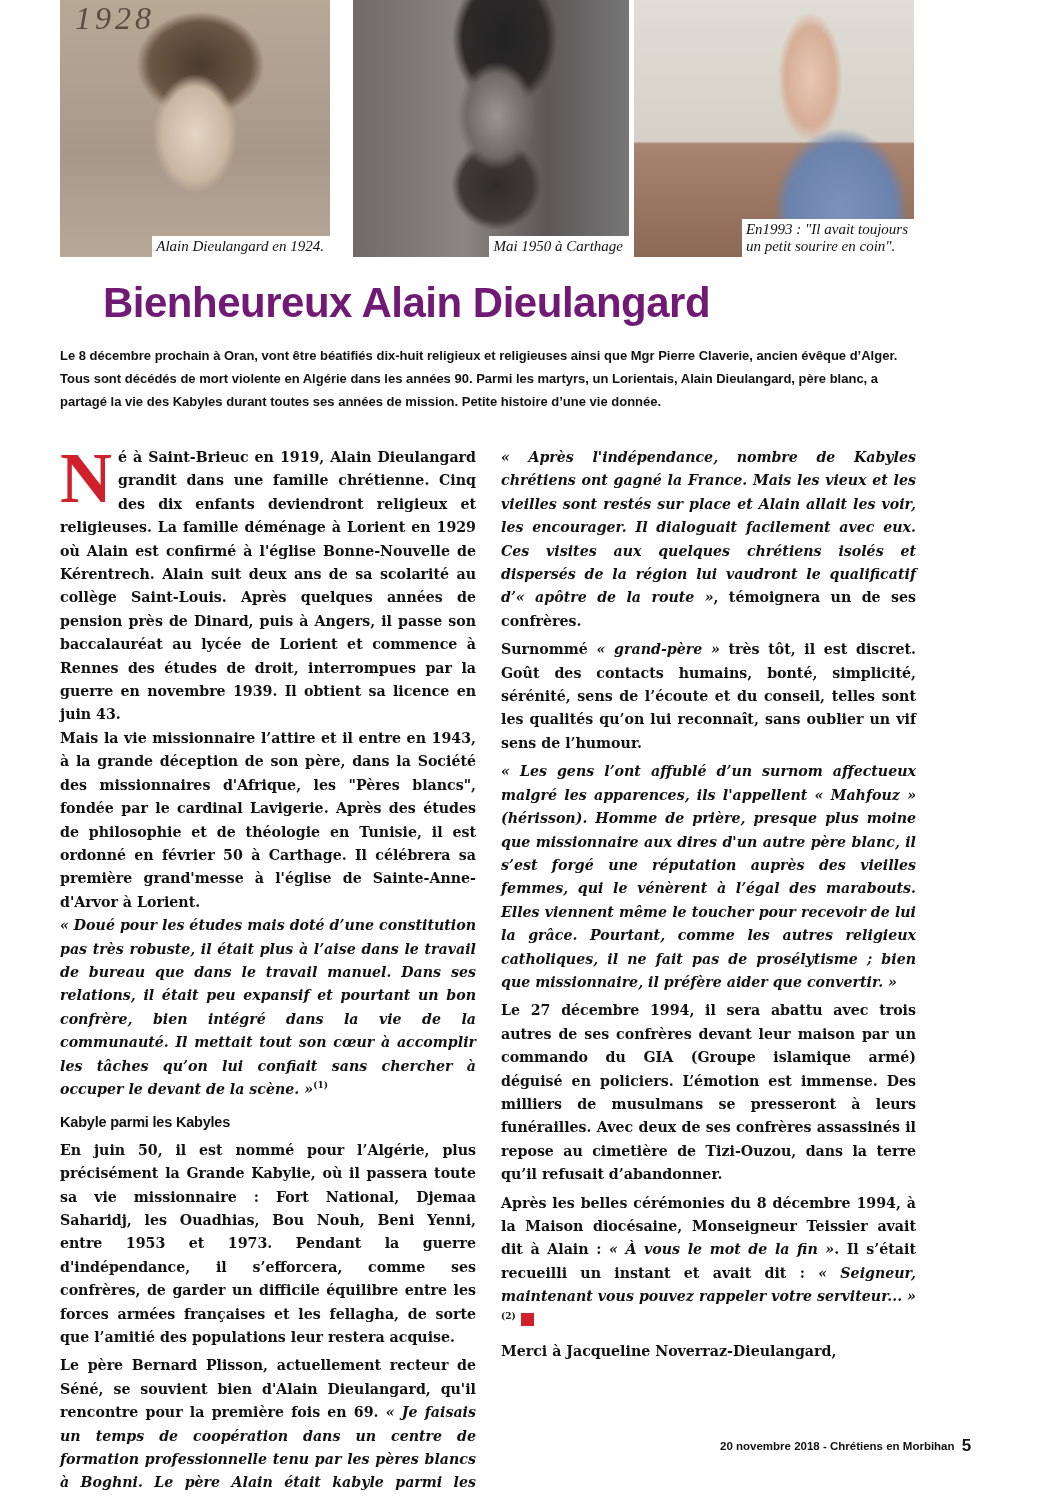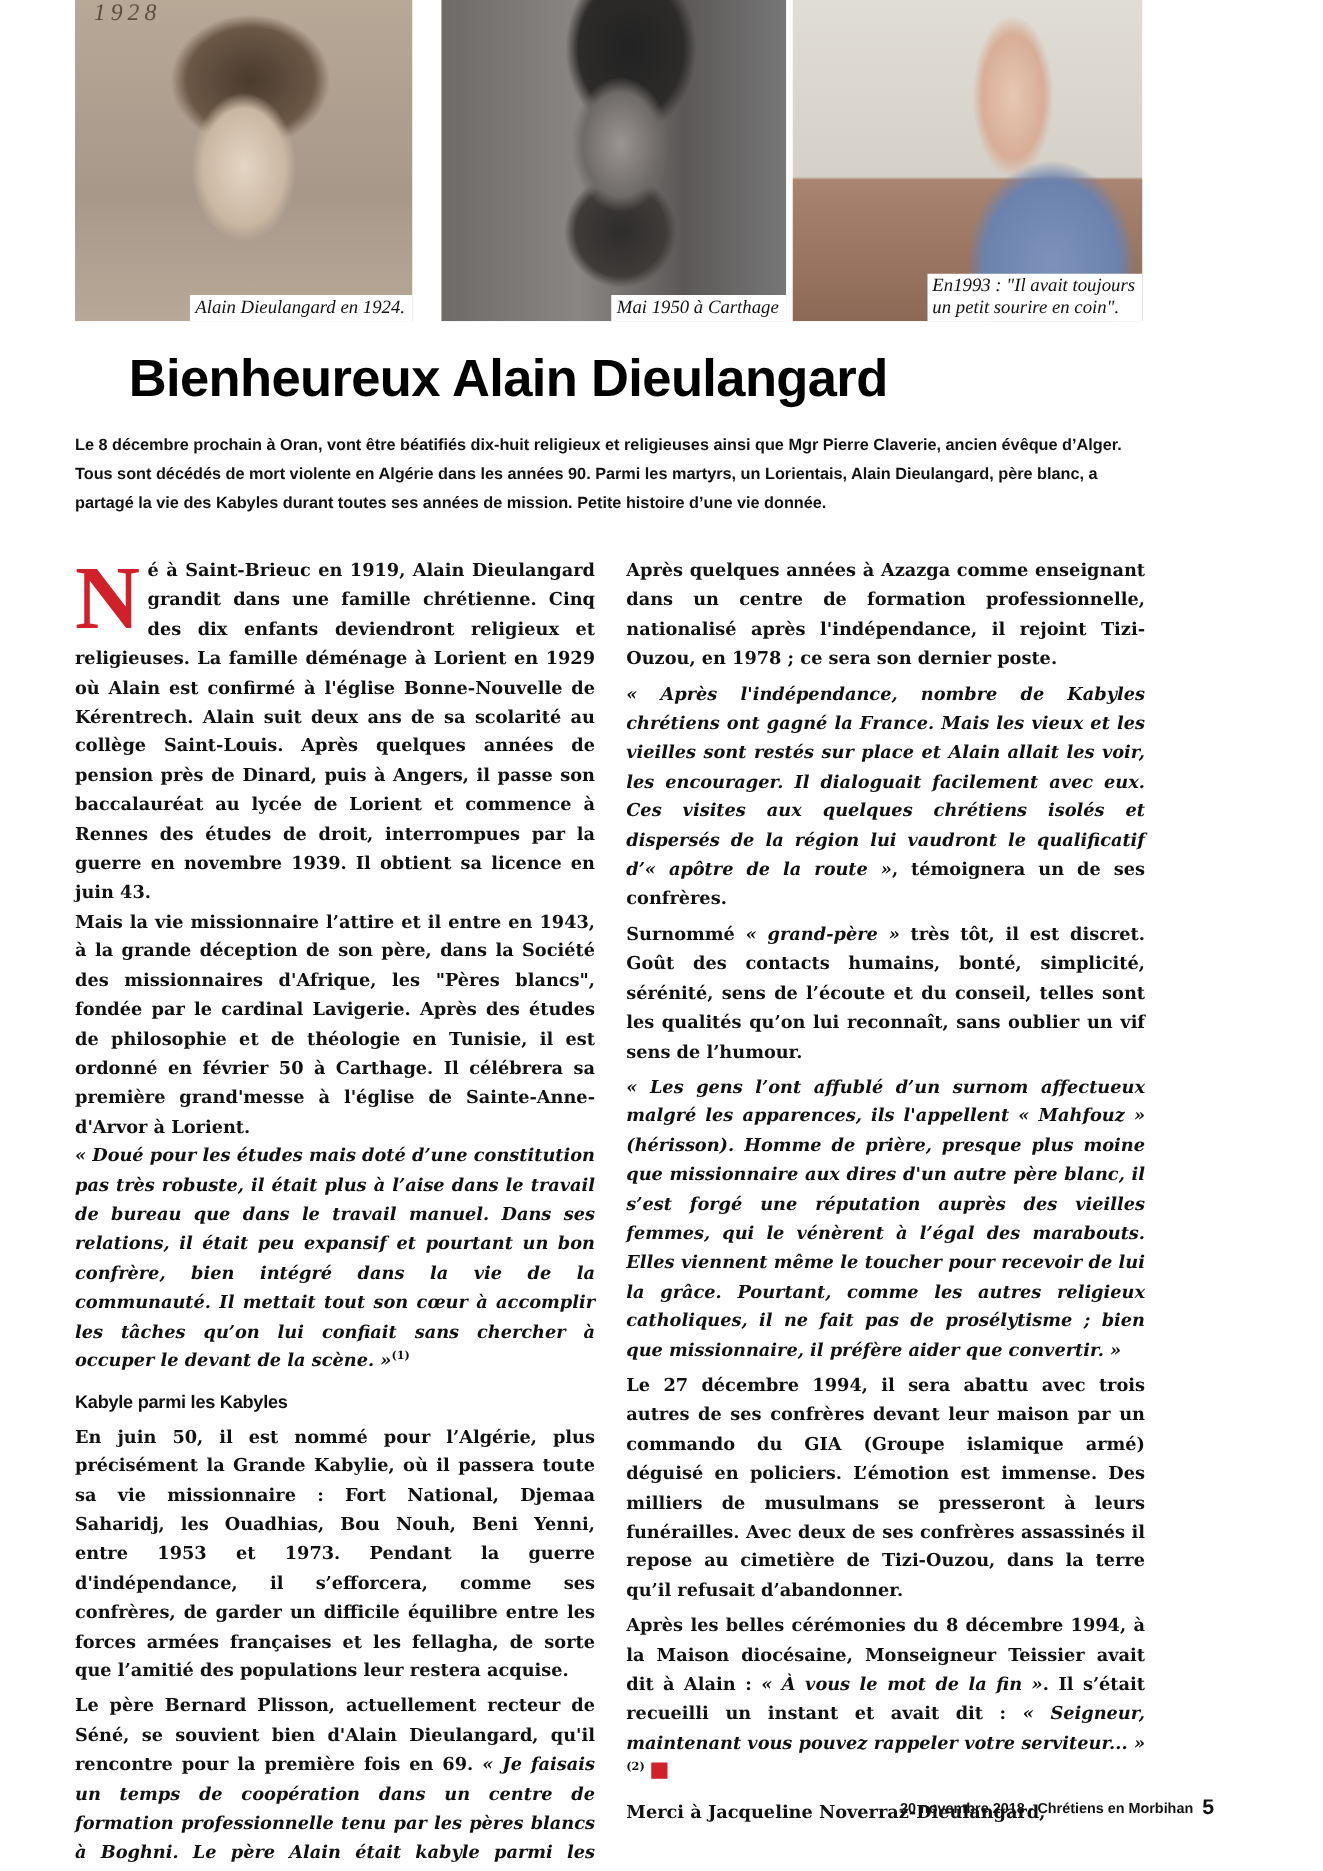--- a/index.html
+++ b/index.html
@@ -11,36 +11,36 @@
   .photo .caption { position: absolute; right: 0; bottom: 0; background: #fff;
     font-family: "Liberation Serif", serif; font-style: italic; color: #111;
     font-size: 15px; line-height: 17px; padding: 2px 6px 2px 4px; white-space: nowrap; }
 
   #photo-1 { left: 60px; width: 270px; }
   #photo-1 .bg { background:
      radial-gradient(ellipse 60px 85px at 50% 52%, #e4d5c4 0%, #c9b7a2 55%, transparent 70%),
      radial-gradient(ellipse 85px 70px at 52% 25%, #4a3b2e 0%, #6b5846 60%, transparent 75%),
      linear-gradient(180deg, #b8a896 0%, #a8988a 60%, #b7a897 100%); }
   #photo-1 .handwriting { position:absolute; left:15px; top:0; font-family:"Liberation Serif",serif;
-     font-size:19px; color:#5a4d40; font-style:italic; letter-spacing:4px; }
+     font-size:32px; color:#5a4d40; font-style:italic; letter-spacing:4px; }
   #photo-2 { left: 353px; width: 254px; padding-left: 22px; }
   #photo-2 .bg { background:
      radial-gradient(ellipse 55px 75px at 52% 45%, #9a9592 0%, #6f6b68 55%, transparent 72%),
      radial-gradient(ellipse 60px 60px at 52% 72%, #2f2d2c 0%, #3e3b39 60%, transparent 75%),
      radial-gradient(ellipse 70px 90px at 55% 15%, #222 0%, #2d2b2a 60%, transparent 75%),
      linear-gradient(90deg, #6d6a68 0%, #8a8684 40%, #5b5857 70%, #777 100%); }
   #photo-3 { left: 634px; width: 280px; }
   #photo-3 .bg { background:
      radial-gradient(ellipse 45px 90px at 63% 30%, #e7c7b3 0%, #d7ae97 55%, transparent 72%),
      radial-gradient(ellipse 90px 110px at 74% 82%, #7c92ba 0%, #6b82ad 60%, transparent 75%),
      linear-gradient(180deg, #e0ddd6 0%, #d5d1c8 55%, #a98470 56%, #8c6956 100%); }
 
   .title { position: absolute; left: 103px; top: 278px; margin: 0;
     font-family: "Liberation Sans", sans-serif; font-weight: bold; font-size: 42px;
-    color: #000000; letter-spacing: -0.5px; line-height: 50px; }
+    color: #701a75; letter-spacing: -0.5px; line-height: 50px; }
 
   .intro { position: absolute; left: 60px; top: 344px; width: 860px; margin: 0;
     font-family: "Liberation Sans", sans-serif; font-weight: bold; font-size: 13px;
     line-height: 23px; color: #111; }
 
   .col { position: absolute; top: 446px; font-family: "DejaVu Serif", serif;
     font-weight: bold; font-size: 14.2px; line-height: 23.4px; color: #111;
     text-align: justify; hyphens: auto; }
   #col-left { left: 60px; width: 416px; }
   #col-right { left: 501px; width: 415px; }
@@ -90,21 +90,20 @@
 <div class="col" id="col-left">
   <p class="tight"><span class="dropcap">N</span><span>é à Saint-Brieuc en 1919, Alain Dieulangard grandit dans une famille chrétienne. Cinq des dix enfants deviendront religieux et religieuses. La famille déménage à Lorient en 1929 où Alain est confirmé à l'église Bonne-Nouvelle de Kérentrech. Alain suit deux ans de sa scolarité au collège Saint-Louis. Après quelques années de pension près de Dinard, puis à Angers, il passe son baccalauréat au lycée de Lorient et commence à Rennes des études de droit, interrompues par la guerre en novembre 1939. Il obtient sa licence en juin 43.</span></p>
   <p class="tight">Mais la vie missionnaire l’attire et il entre en 1943, à la grande déception de son père, dans la Société des missionnaires d'Afrique, les "Pères blancs", fondée par le cardinal Lavigerie. Après des études de philosophie et de théologie en Tunisie, il est ordonné en février 50 à Carthage. Il célébrera sa première grand'messe à l'église de Sainte-Anne-d'Arvor à Lorient.</p>
   <p><em>« Doué pour les études mais doté d’une constitution pas très robuste, il était plus à l’aise dans le travail de bureau que dans le travail manuel. Dans ses relations, il était peu expansif et pourtant un bon confrère, bien intégré dans la vie de la communauté. Il mettait tout son cœur à accomplir les tâches qu’on lui confiait sans chercher à occuper le devant de la scène. »</em><sup>(1)</sup></p>
   <div class="subhead">Kabyle parmi les Kabyles</div>
   <p>En juin 50, il est nommé pour l’Algérie, plus précisément la Grande Kabylie, où il passera toute sa vie missionnaire : Fort National, Djemaa Saharidj, les Ouadhias, Bou Nouh, Beni Yenni, entre 1953 et 1973. Pendant la guerre d'indépendance, il s’efforcera, comme ses confrères, de garder un difficile équilibre entre les forces armées françaises et les fellagha, de sorte que l’amitié des populations leur restera acquise.</p>
   <p><span>Le père Bernard Plisson, actuellement recteur de Séné, se souvient bien d'Alain Dieulangard, qu'il rencontre pour la première fois en 69.</span> <em>« Je faisais un temps de coopération dans un centre de formation professionnelle tenu par les pères blancs à Boghni. Le père Alain était kabyle parmi les Kabyles. Il parlait couramment berbère. Il était inséré dans la population, proche, rendant service. J'ai été marqué, moi jeune séminariste, par ce religieux proche des autres, des plus pauvres. Il avait un caractère entier, il était très énergique, direct, mais humble, rendant service. Au milieu des musulmans, il donnait un témoignage de prière et de charité. »</em></p>
 </div>
 
 <div class="col" id="col-right">
-  <p>Après quelques années à Azazga comme enseignant dans un centre de formation professionnelle, nationalisé après l'indépendance, il rejoint Tizi-Ouzou, en 1978 ; ce sera son dernier poste.</p>
   <p><em>« Après l'indépendance, nombre de Kabyles chrétiens ont gagné la France. Mais les vieux et les vieilles sont restés sur place et Alain allait les voir, les encourager. Il dialoguait facilement avec eux. Ces visites aux quelques chrétiens isolés et dispersés de la région lui vaudront le qualificatif d’« apôtre de la route »</em><span>, témoignera un de ses confrères.</span></p>
   <p><span>Surnommé </span><em>« grand-père »</em><span> très tôt, il est discret. Goût des contacts humains, bonté, simplicité, sérénité, sens de l’écoute et du conseil, telles sont les qualités qu’on lui reconnaît, sans oublier un vif sens de l’humour.</span></p>
   <p><em>« Les gens l’ont affublé d’un surnom affectueux malgré les apparences, ils l'appellent « Mahfouz » (hérisson). Homme de prière, presque plus moine que missionnaire aux dires d'un autre père blanc, il s’est forgé une réputation auprès des vieilles femmes, qui le vénèrent à l’égal des marabouts. Elles viennent même le toucher pour recevoir de lui la grâce. Pourtant, comme les autres religieux catholiques, il ne fait pas de prosélytisme ; bien que missionnaire, il préfère aider que convertir. »</em></p>
   <p>Le 27 décembre 1994, il sera abattu avec trois autres de ses confrères devant leur maison par un commando du GIA (Groupe islamique armé) déguisé en policiers. L’émotion est immense. Des milliers de musulmans se presseront à leurs funérailles. Avec deux de ses confrères assassinés il repose au cimetière de Tizi-Ouzou, dans la terre qu’il refusait d’abandonner.</p>
   <p><span>Après les belles cérémonies du 8 décembre 1994, à la Maison diocésaine, Monseigneur Teissier avait dit à Alain : </span><em>« À vous le mot de la fin »</em><span>. Il s’était recueilli un instant et avait dit : </span><em>« Seigneur, maintenant vous pouvez rappeler votre serviteur... »</em> <sup>(2)</sup><span class="endmark"></span></p>
   <p class="thanks">
     <span>Merci à Jacqueline Noverraz-Dieulangard,</span><br>
     
   </p>
 

